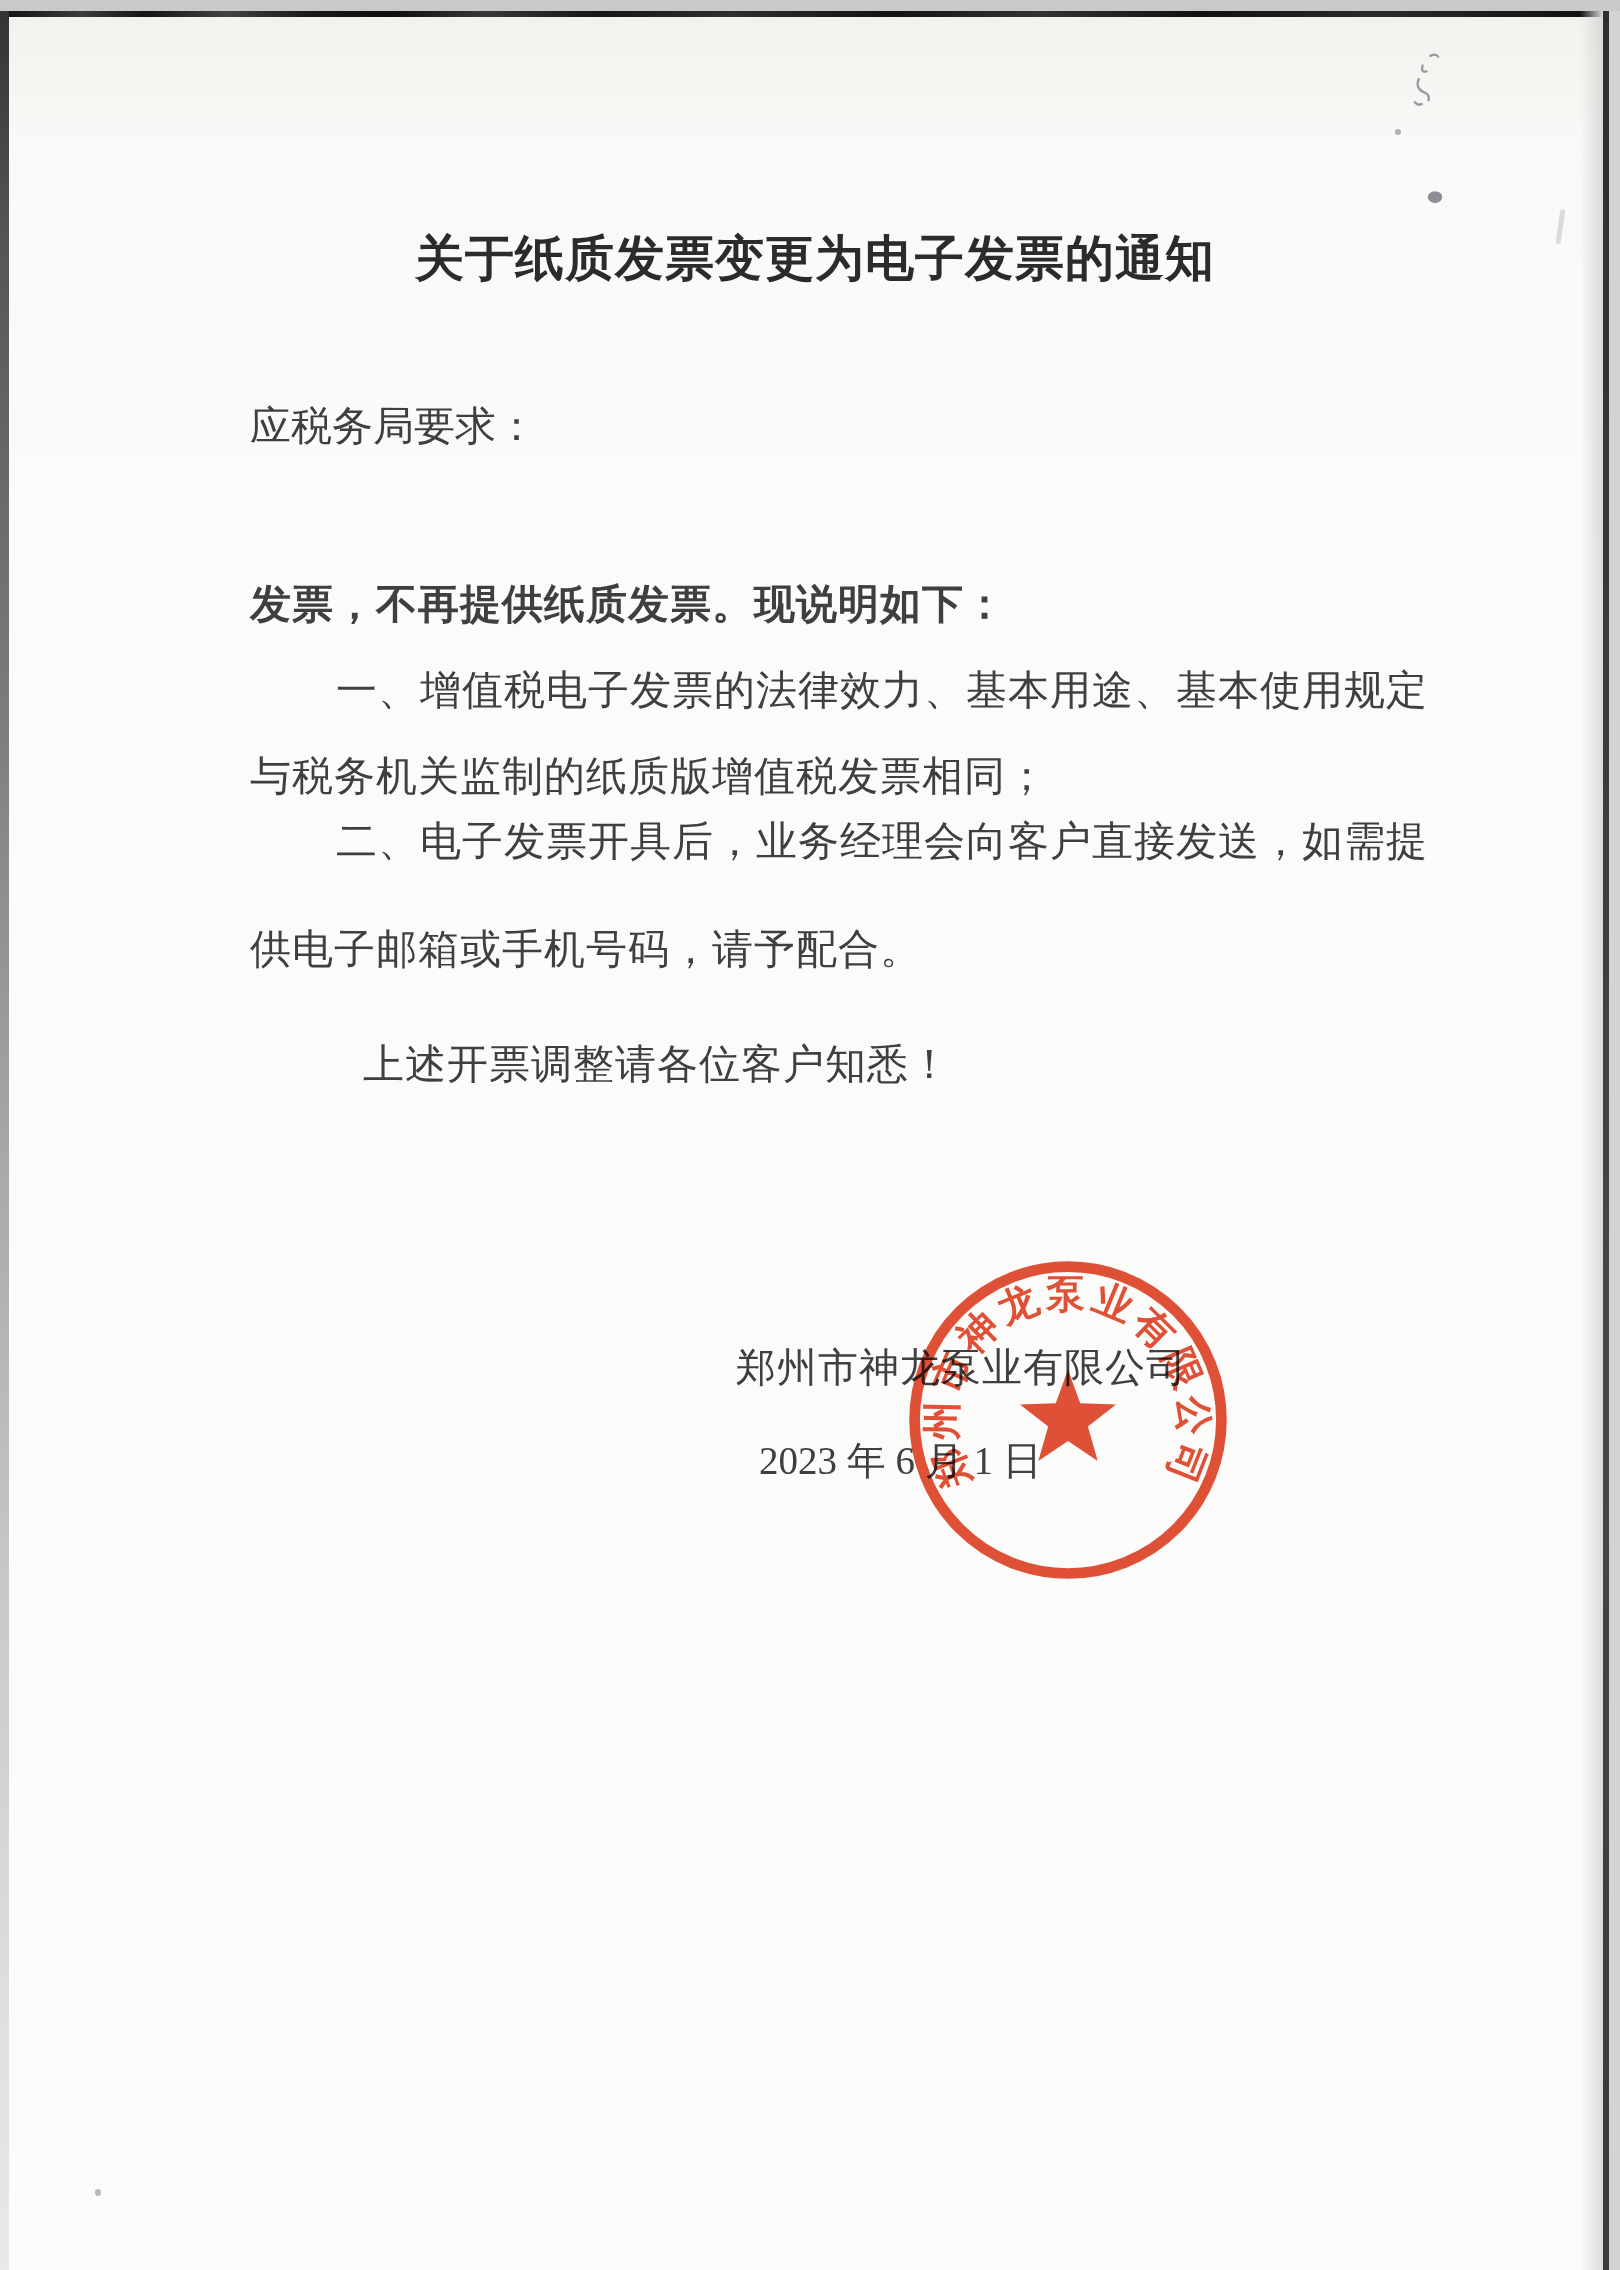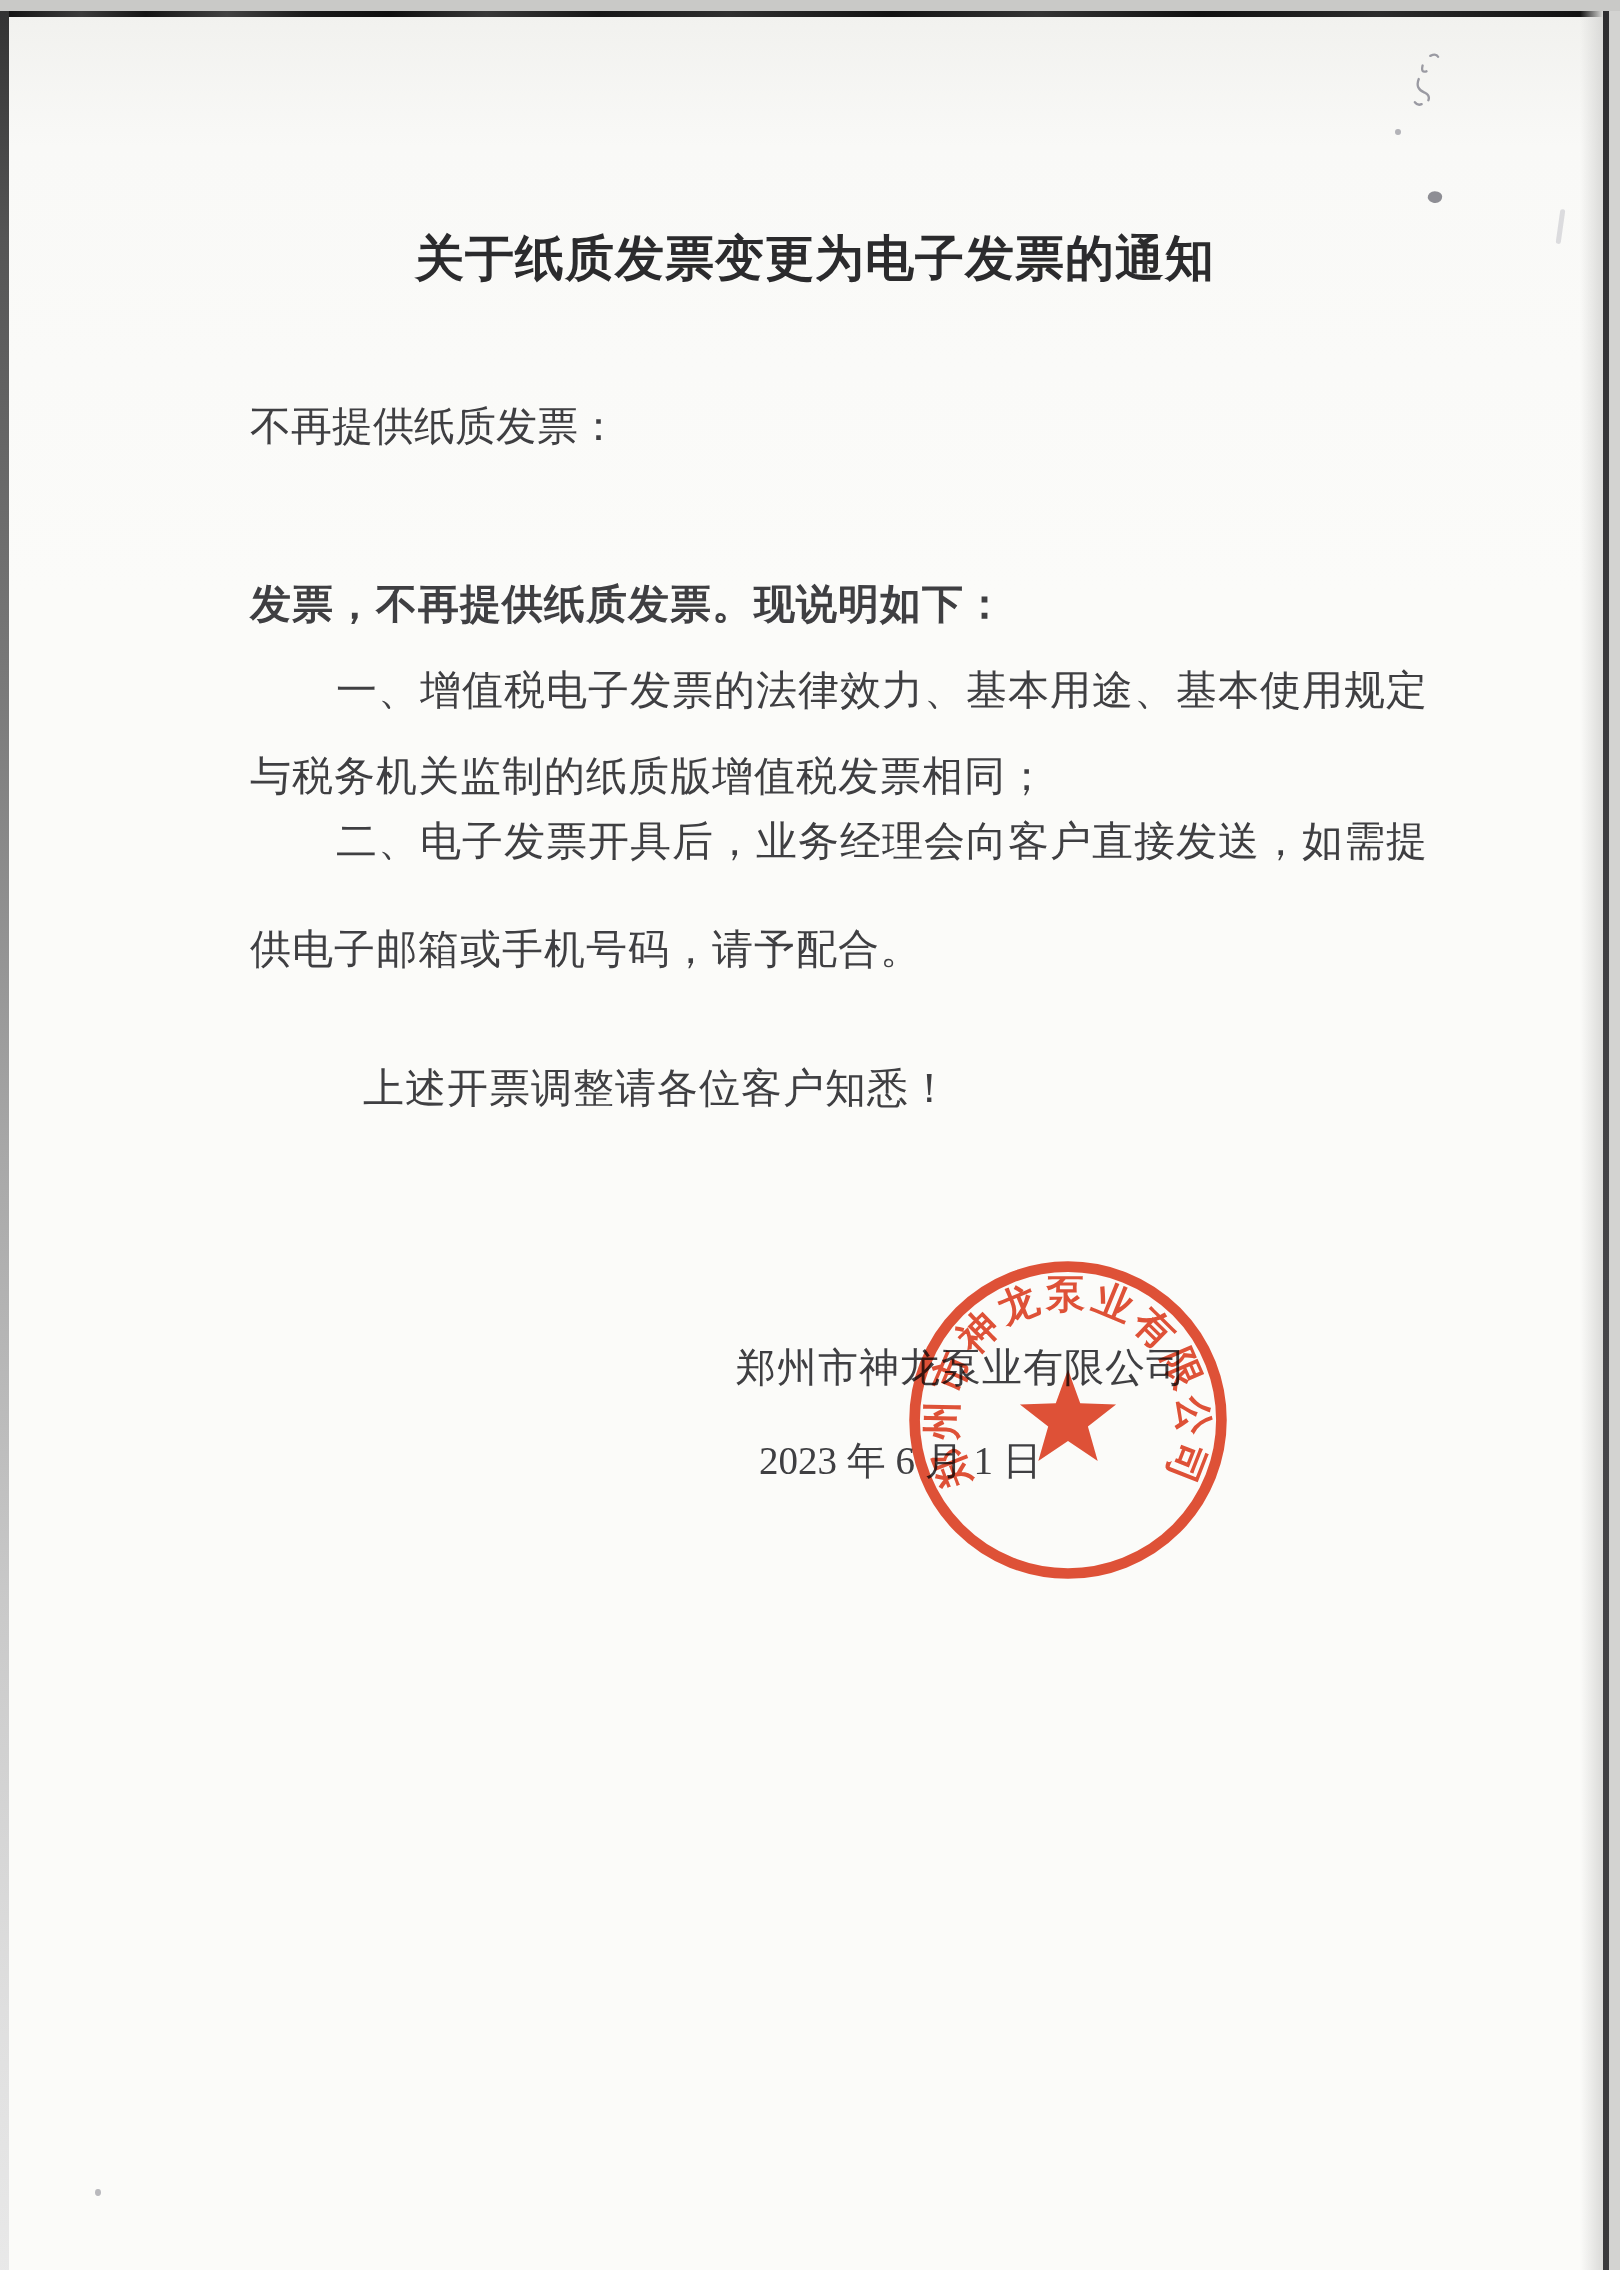--- a/index.html
+++ b/index.html
@@ -30,21 +30,21 @@
     font-weight:700;font-size:49px;color:#2b2b2d;letter-spacing:1px;white-space:nowrap;
   }
   .salutation{top:388px;left:250px;font-size:41px;}
   .line{font-size:41px;letter-spacing:1px;}
   .l1{top:479px;left:336px;}
   .l2{top:566px;left:250px;font-weight:bold;}
   .l3{top:652px;left:336px;}
   .l4{top:738px;left:250px;}
   .l5{top:803px;left:336px;}
   .l6{top:911px;left:250px;}
-  .l7{top:1050px;left:363px;text-align:center;}
+  .l7{top:1026px;left:363px;text-align:center;}
   .sig-company{top:1329px;left:736px;font-size:40px;letter-spacing:1px;}
   .sig-date{top:1423px;left:759px;font-size:39px;}
 
   .seal{position:absolute;left:901px;top:1244px;width:334px;height:334px;
     mix-blend-mode:multiply;opacity:.92;}
   .seal-text{font-family:"Liberation Sans", sans-serif;font-size:40px;font-weight:700;letter-spacing:5px;}
 
   .speck{position:absolute;}
   .speck-dot{border-radius:50%;}
   .sp1{left:1409px;top:41px;width:33px;height:56px;}
@@ -53,21 +53,21 @@
   .sp4{left:1558px;top:198px;width:4.9px;height:35px;background:#cfcfd3;border-radius:2.9px;transform:rotate(8deg);opacity:.7;}
   .sp5{left:95px;top:2178px;width:5.8px;height:6.8px;background:#b9b9bd;}
 </style>
 </head>
 <body>
 
 <div class="page">
 
   <div class="title">关于纸质发票变更为电子发票的通知</div>
 
-  <div class="txt salutation">不再提供纸质发票：</div>
+  <div class="txt salutation">应税务局要求：</div>
 
   <div class="txt line l2">发票，不再提供纸质发票。现说明如下：</div>
   <div class="txt line l4">与税务机关监制的纸质版增值税发票相同；</div>
   <div class="txt line l3">一、增值税电子发票的法律效力、基本用途、基本使用规定</div>
   <div class="txt line l5">二、电子发票开具后，业务经理会向客户直接发送，如需提</div>
   <div class="txt line l6">供电子邮箱或手机号码，请予配合。</div>
   <div class="txt line l7">上述开票调整请各位客户知悉！</div>
 
   <div class="txt sig-company">郑州市神龙泵业有限公司</div>
   <div class="txt sig-date">2023 年 6 月 1 日</div>

